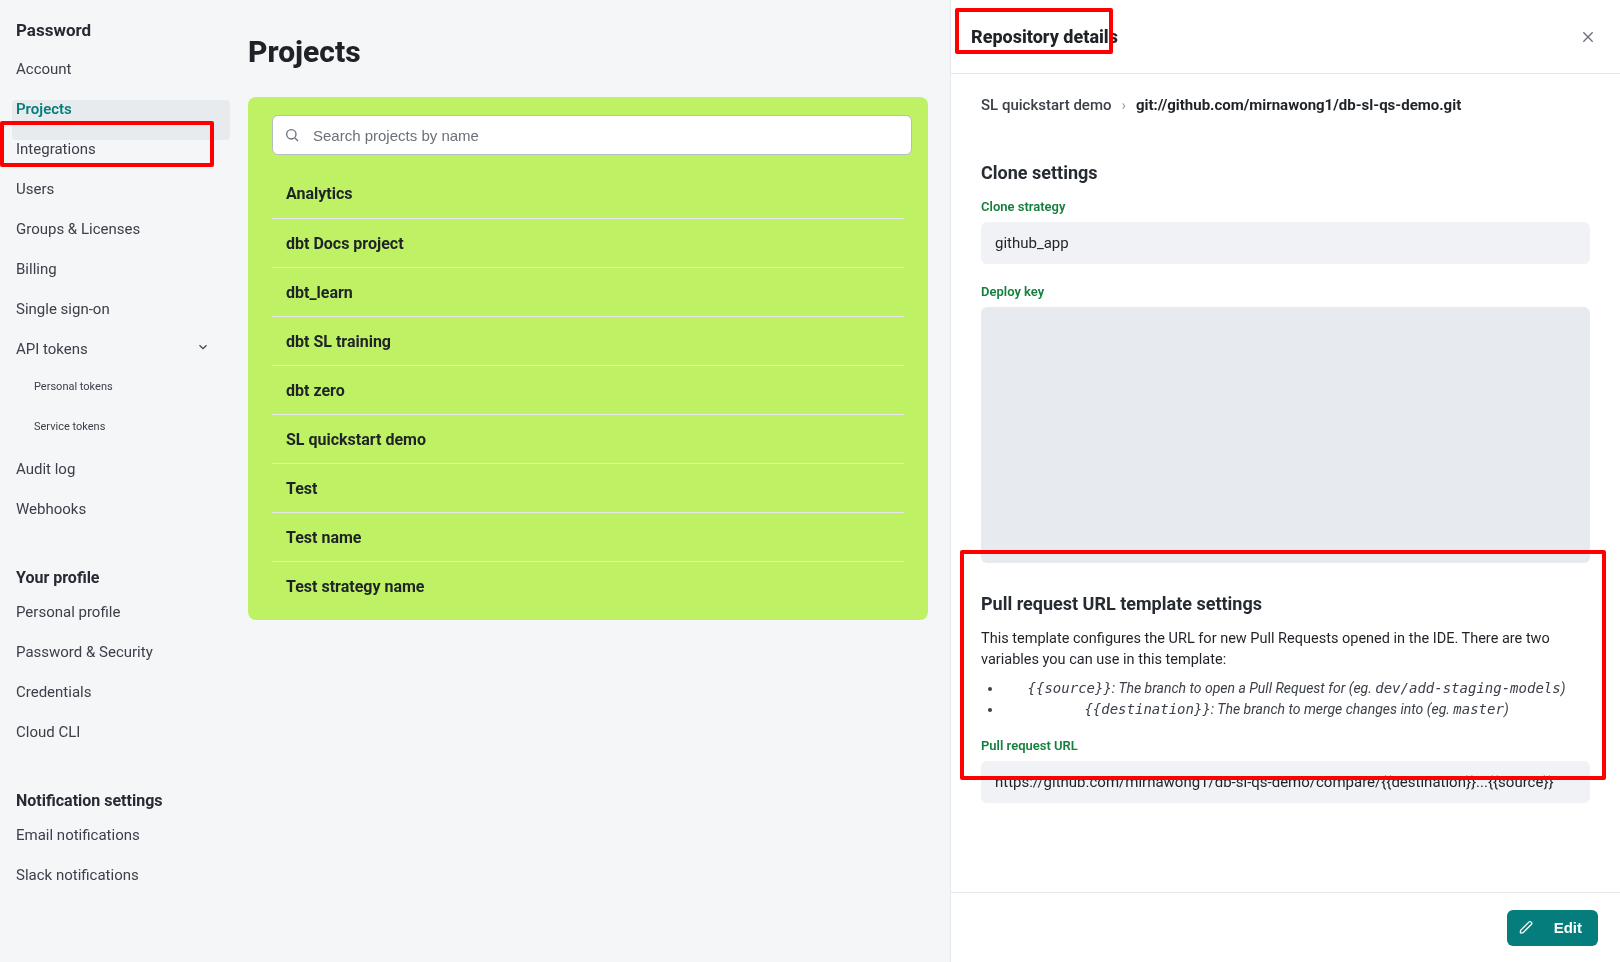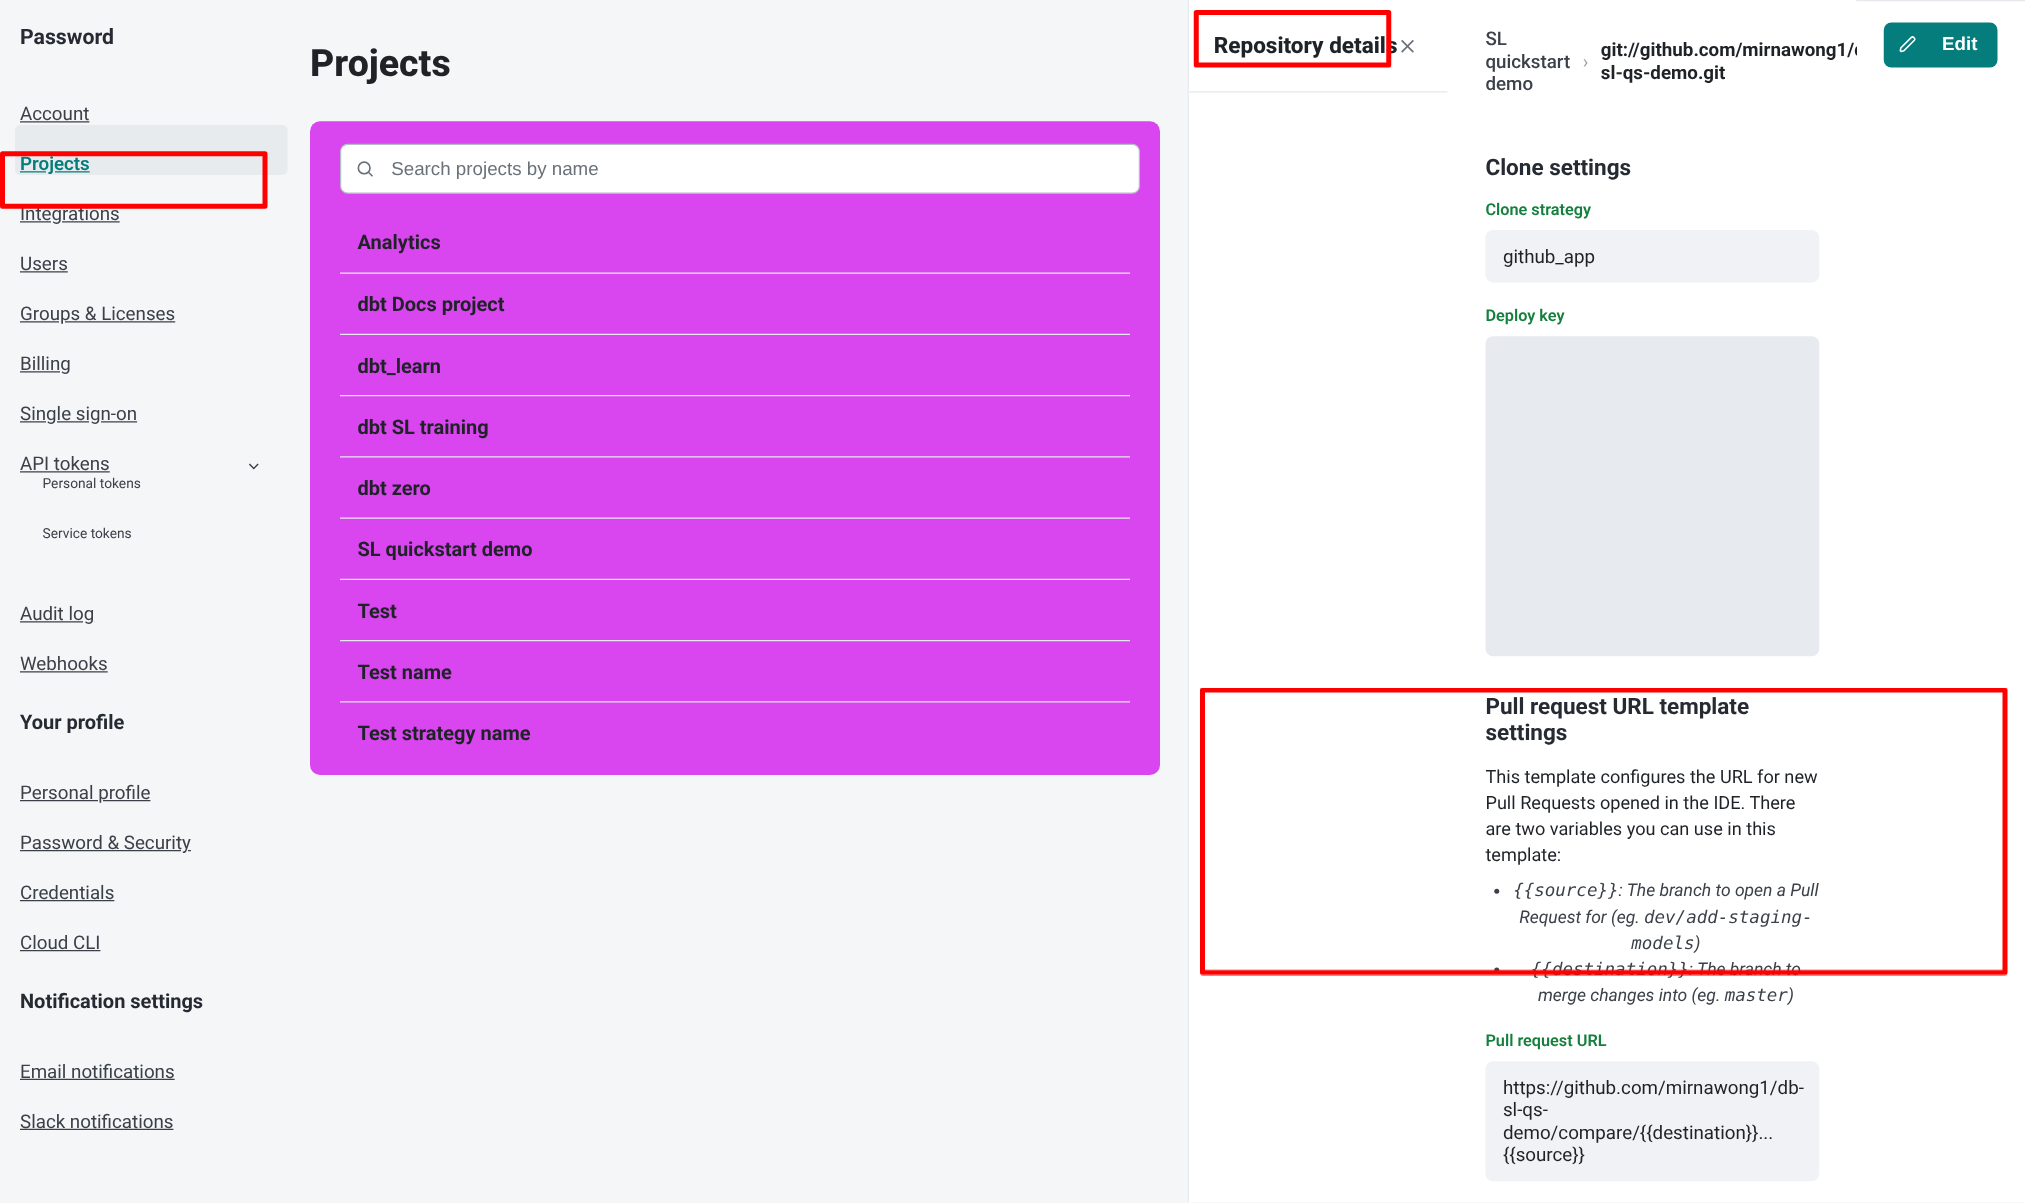--- a/index.html
+++ b/index.html
@@ -22,28 +22,27 @@
   }
   .sidebar-heading {
     font-size: 17px;
     font-weight: 700;
     color: #262b33;
     margin-bottom: 20px;
     padding-left: 0;
   }
   .sidebar-item {
     display: flex;
-    align-items: flex-end;
+    align-items: flex-start;
     justify-content: space-between;
     height: 40px;
     font-size: 15px;
     color: #3b4049;
     cursor: pointer;
     padding-right: 20px;
-    text-decoration: underline;
   }
   .sidebar-item.active {
     background: #e8ebee;
     color: #047d7c;
     font-weight: 600;
     border-radius: 4px;
     padding-left: 4px;
     margin-left: -4px;
   }
   .sidebar-subitem {
@@ -77,21 +76,21 @@
     width: 680px;
     padding-top: 34px;
   }
   .page-title {
     font-size: 30px;
     font-weight: 800;
     color: #1f2328;
     margin-bottom: 28px;
   }
   .card {
-    background: #d946ef;
+    background: #bef264;
     border-radius: 8px;
     padding: 18px 24px 10px;
   }
   .search-wrap {
     position: relative;
     margin-bottom: 14px;
   }
   .search-input {
     width: 640px;
     height: 40px;
@@ -126,21 +125,21 @@
   
   .panel {
     position: absolute;
     right: 0;
     top: 0;
     width: 670px;
     height: 100%;
     background: #fff;
     border-left: 1px solid #e5e8ec;
     display: flex;
-    flex-direction: row;
+    flex-direction: column;
   }
   .panel-header {
     height: 74px;
     display: flex;
     align-items: center;
     justify-content: space-between;
     padding: 0 24px 0 20px;
     border-bottom: 1px solid #e5e8ec;
     position: relative;
   }

